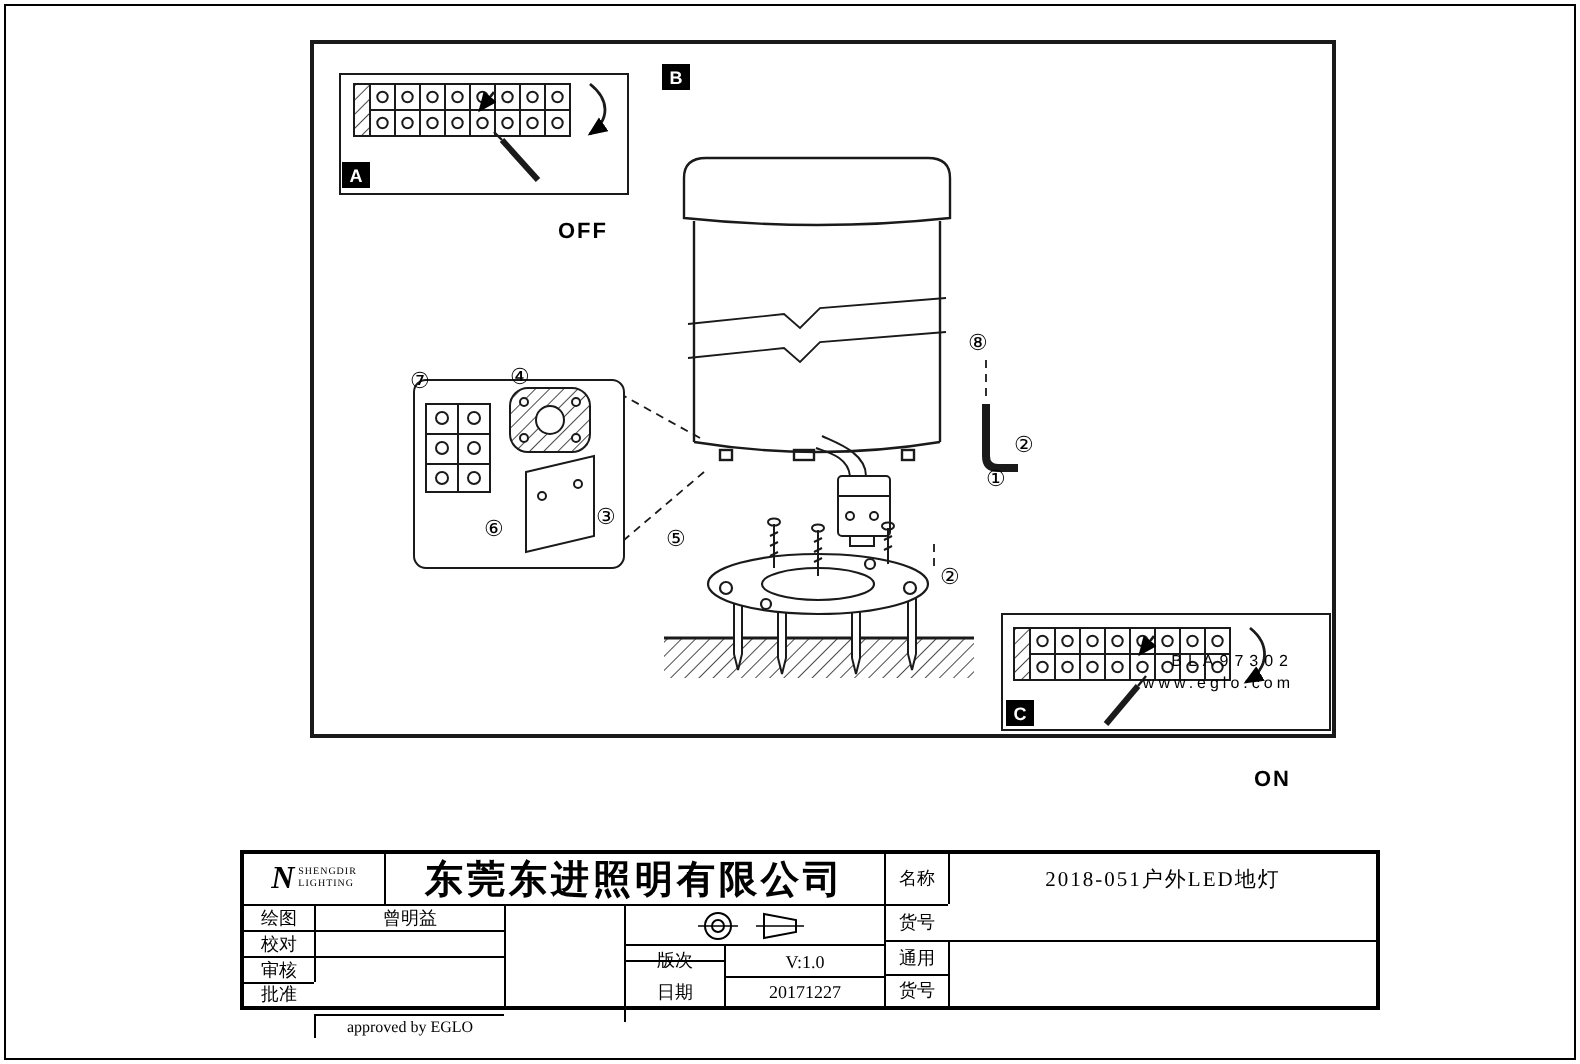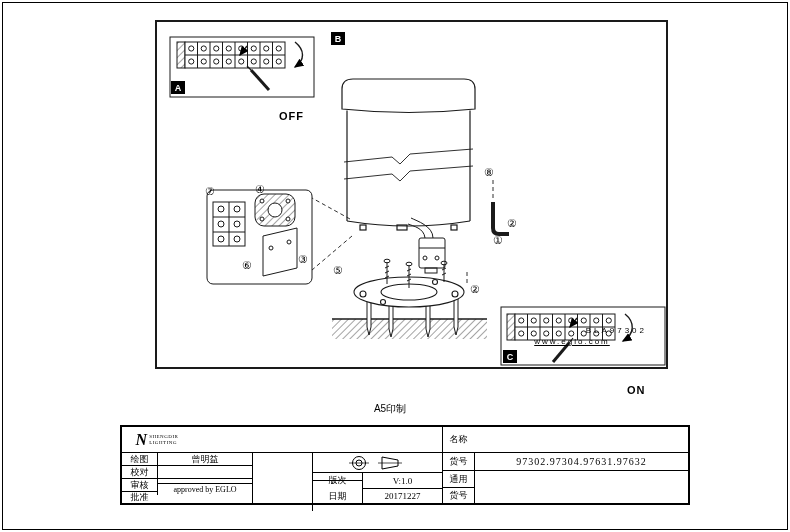--- a/index.html
+++ b/index.html
@@ -8,21 +8,21 @@
   .page { position:absolute; left:0; top:0; width:790px; height:532px; background:#fff; overflow:hidden; }
   .outer-border { position:absolute; left:2px; top:2px; width:786px; height:528px; border:1px solid #000; }
   .frame { position:absolute; left:155px; top:20px; width:513px; height:349px; border:2px solid #1a1a1a; background:#fff; }
   .art { position:absolute; left:0; top:0; }
   .ovl { position:absolute; line-height:1; white-space:nowrap;margin-top:41px; }
   .sq { position:absolute; width:14px; height:13px; background:#000; color:#fff; font-size:9px; font-weight:bold;
     display:flex; align-items:center; justify-content:center; }
   .callout { position:absolute; font-size:11px; line-height:1; }
   .switch-label { font-weight:bold; font-size:11px; letter-spacing:1px; }
   .model-text { font-size:8px; letter-spacing:3px; text-align:right; width:150px; }
-  .site-text { font-size:8px; letter-spacing:2px; text-align:center; width:150px;text-decoration:underline; }
+  .site-text { font-size:8px; letter-spacing:2px; text-align:right; width:150px; }
   .print-note { position:absolute; left:320px; top:402px; width:140px; text-align:center; font-size:10px; }
   .tb { position:absolute; left:120px; top:425px; width:570px; height:80px; border:2px solid #000;
     font-size:9px; font-family:"Liberation Serif", serif; }
   .cell { position:absolute; border-left:1px solid #000; border-top:1px solid #000;
     display:flex; align-items:center; justify-content:center; overflow:hidden; text-align:center; }
   .nb-l { border-left:none; } .nb-t { border-top:none; }
   .company { font-weight:bold; font-size:19px; letter-spacing:2px; }
   .namev { font-size:10.5px; letter-spacing:1px; }
   .skuv { font-size:10px; letter-spacing:1px; }
   .small { font-size:8px; }
@@ -185,58 +185,58 @@
     <span class="callout" style="left:98px; top:162px;">④</span>
     <span class="callout" style="left:85px; top:238px;">⑥</span>
     <span class="callout" style="left:141px; top:232px;">③</span>
     <span class="callout" style="left:176px; top:243px;">⑤</span>
     <span class="callout" style="left:327px; top:145px;">⑧</span>
     <span class="callout" style="left:336px; top:213px;">①</span>
     <span class="callout" style="left:350px; top:196px;">②</span>
     <span class="callout" style="left:313px; top:262px;">②</span>
   </div>
 
-  <div class="print-note">A5印制</div>
 
   <div class="tb">
 
     <div class="cell nb-l nb-t logo-cell" style="left:0; top:0; width:70px; height:25px;">
       <span class="logo-mark">N</span>
       <span class="logo-lines">
         <span>SHENGDIR</span>
         <span>LIGHTING</span>
       </span>
     </div>
+    <div class="cell nb-t company" style="left:70px; top:0; width:250px; height:25px;">东莞东进照明有限公司</div>
     <div class="cell nb-t" style="left:320px; top:0; width:32px; height:25px;">名称</div>
+    <div class="cell nb-t namev" style="left:352px; top:0; width:214px; height:25px;">2018-051户外LED地灯</div>
 
     <div class="cell nb-l" style="left:0; top:25px; width:35px; height:13px;">绘图</div>
     <div class="cell" style="left:35px; top:25px; width:95px; height:13px;text-align:center;">曾明益</div>
     <div class="cell nb-l" style="left:0; top:38px; width:35px; height:13px;">校对</div>
     <div class="cell" style="left:35px; top:38px; width:95px; height:13px;"></div>
     <div class="cell nb-l" style="left:0; top:51px; width:35px; height:13px;">审核</div>
     <div class="cell" style="left:35px; top:51px; width:95px; height:13px;"></div>
     <div class="cell nb-l" style="left:0; top:64px; width:35px; height:12px;text-align:right;">批准</div>
-    <div class="cell small" style="left:35px; top:56px; width:95px; height:12px;">approved by EGLO</div>
+    <div class="cell small" style="left:35px; top:80px; width:95px; height:12px;">approved by EGLO</div>
 
     <div class="cell" style="left:130px; top:25px; width:60px; height:51px;"></div>
     <div class="cell" style="left:190px; top:25px; width:130px; height:20px;">
       <svg width="60" height="16" viewBox="0 0 60 16">
         <g fill="none" stroke="#000" stroke-width="1">
           <circle cx="11" cy="8" r="6.5"></circle>
           <circle cx="11" cy="8" r="3"></circle>
           <path d="M1,8 L21,8" stroke-width="0.7"></path>
           <path d="M34,2 L50,5 L50,11 L34,14 Z"></path>
           <path d="M30,8 L54,8" stroke-width="0.7"></path>
         </g>
       </svg>
     </div>
     <div class="cell" style="left:190px; top:45px; width:50px; height:16px;font-family:Liberation Mono, monospace;">版次</div>
     <div class="cell" style="left:240px; top:45px; width:80px; height:16px;text-align:center;">V:1.0</div>
     <div class="cell" style="left:190px; top:53px; width:50px; height:31px;">日期</div>
     <div class="cell" style="left:240px; top:61px; width:80px; height:15px;">20171227</div>
 
     <div class="cell" style="left:320px; top:25px; width:32px; height:18px;">货号</div>
-    <div class="cell skuv" style="left:352px; top:25px; width:214px; height:18px;">97302.97304.97631.97632</div>
     <div class="cell" style="left:320px; top:43px; width:32px; height:17px;">通用</div>
     <div class="cell" style="left:320px; top:60px; width:32px; height:16px;">货号</div>
     <div class="cell" style="left:352px; top:43px; width:214px; height:33px;"></div>
   </div>
 </div>
 
 </body></html>

